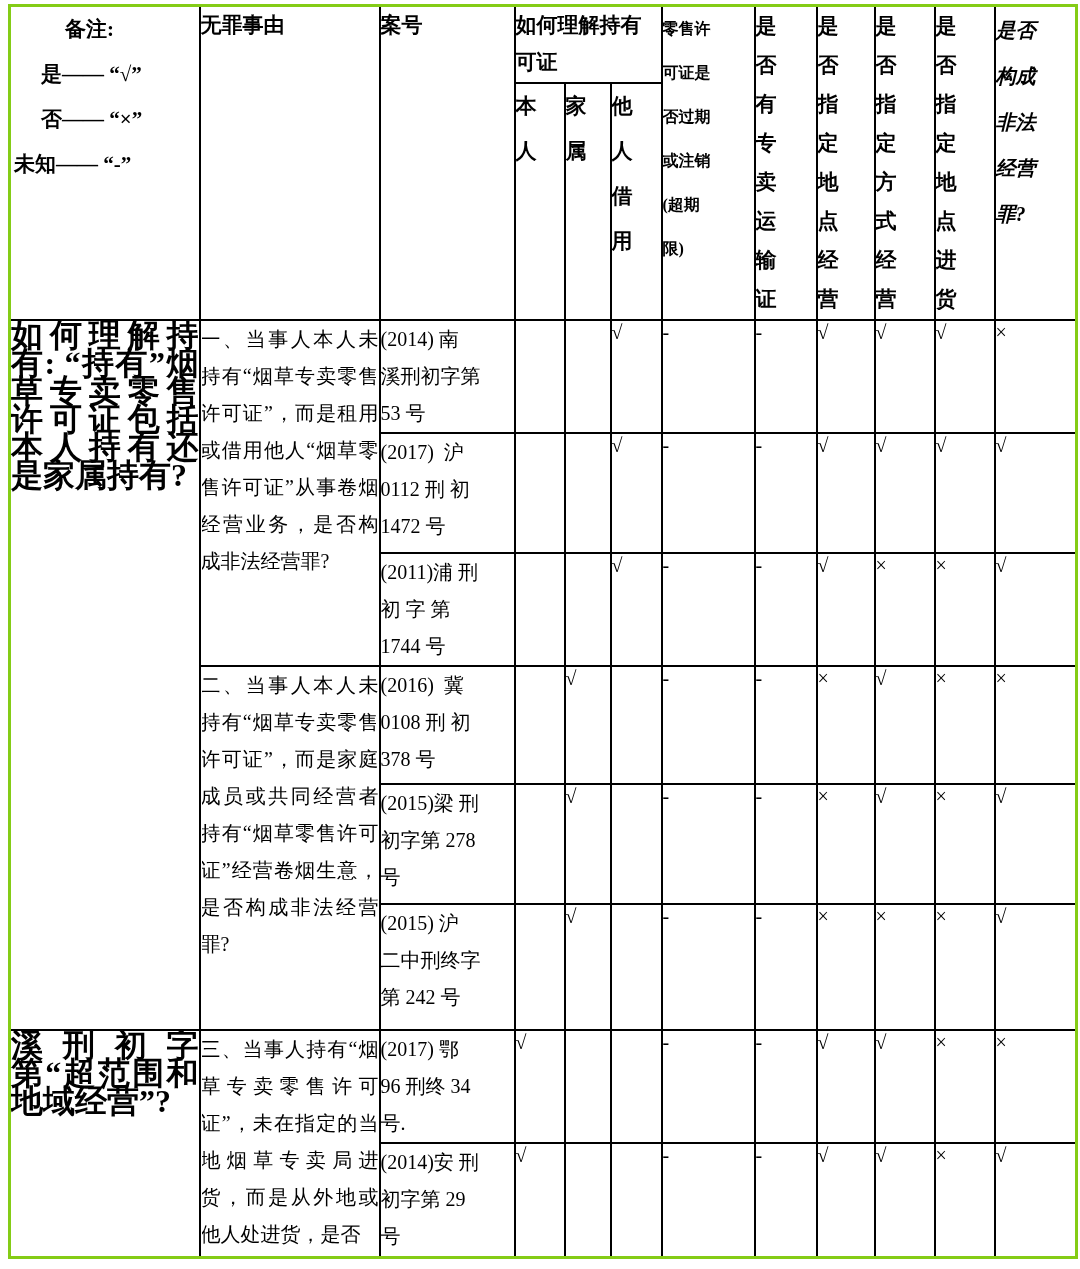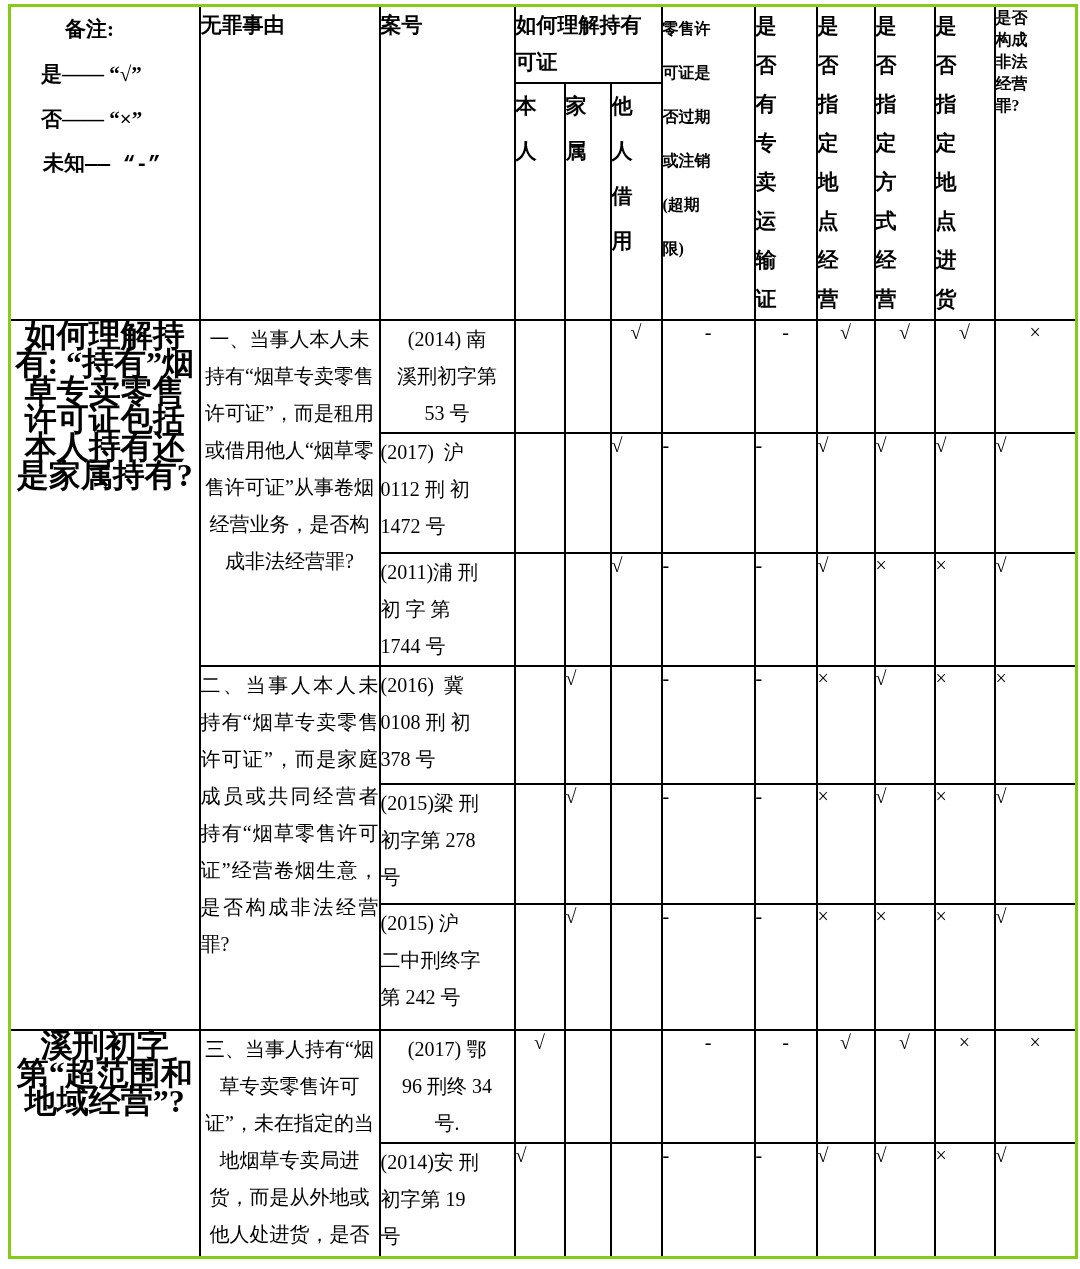--- a/index.html
+++ b/index.html
@@ -18,46 +18,46 @@
   }
   .pre{white-space:pre-wrap;}
   
   tr.h1{height:77px;}
   tr.h2{height:237px;}
   
   tr.r1{height:113px;} tr.r2{height:120px;} tr.r3{height:88px;}
   tr.r4{height:118px;} tr.r5{height:120px;} tr.r6{height:126px;}
   tr.r7{height:113px;} tr.r8{height:114px;}
   
-  td.thick-top{border-top:3px solid #000;text-align:center;}
+  td.thick-top{border-top:3px solid #000;}
   
   .colhead{
     font-weight:bold;font-size:21px;line-height:37px;
     vertical-align:middle;
   }
   .remark-cell{vertical-align:middle;font-weight:bold;font-size:21px;}
   .rl{line-height:45px;text-align:left;padding-left:18px;}
   .rl0{padding-left:54px;}
   .rl1{padding-left:30px;}
-  .rl3{padding-left:32px;font-family:Liberation Mono, monospace;}
+  .rl3{padding-left:3px;}
   .group-head{line-height:37px;}
   .vsub{line-height:45px;font-size:21px;}
   .vhead{line-height:39px;font-size:21px;}
   .expired-head{line-height:44px;font-size:16px;}
-  .crime-head{line-height:22px;font-size:16px;}
+  .crime-head{line-height:46px;font-size:20px;font-style:italic;}
   
   .question-cell{
     font-family:Liberation Serif, serif;
     font-weight:bold;font-size:32px;line-height:28px;
     text-align:justify;padding:0 12px;vertical-align:middle;
   }
   .question-top{vertical-align:top;padding-top:14px;}
   .reason-cell{
     font-size:20px;line-height:37px;text-align:justify;
-    padding:2px 13px 0 13px;vertical-align:top;
+    padding:2px 13px 0 13px;vertical-align:top;border-radius:9px;
   }
   .case-cell{
     font-size:20px;line-height:37px;white-space:pre-wrap;
     padding:2px 10px 0 12px;vertical-align:top;text-align:left;
   }
   .mark-cell{
     font-size:20px;line-height:22px;padding:8px 0 0 13px;
     vertical-align:top;text-align:left;
   }
 </style>
@@ -254,21 +254,21 @@
         <td class="mark-cell thick-top">-</td>
         <td class="mark-cell thick-top">-</td>
         <td class="mark-cell thick-top">√</td>
         <td class="mark-cell thick-top">√</td>
         <td class="mark-cell thick-top">×</td>
         <td class="mark-cell thick-top">×</td>
       </tr>
 
       <tr class="r8">
         <td class="case-cell">(2014)安 刑
-初字第 19
+初字第 29
 号</td>
         <td class="mark-cell">√</td>
         <td class="mark-cell"></td>
         <td class="mark-cell"></td>
         <td class="mark-cell">-</td>
         <td class="mark-cell">-</td>
         <td class="mark-cell">√</td>
         <td class="mark-cell">√</td>
         <td class="mark-cell">×</td>
         <td class="mark-cell">√</td>

